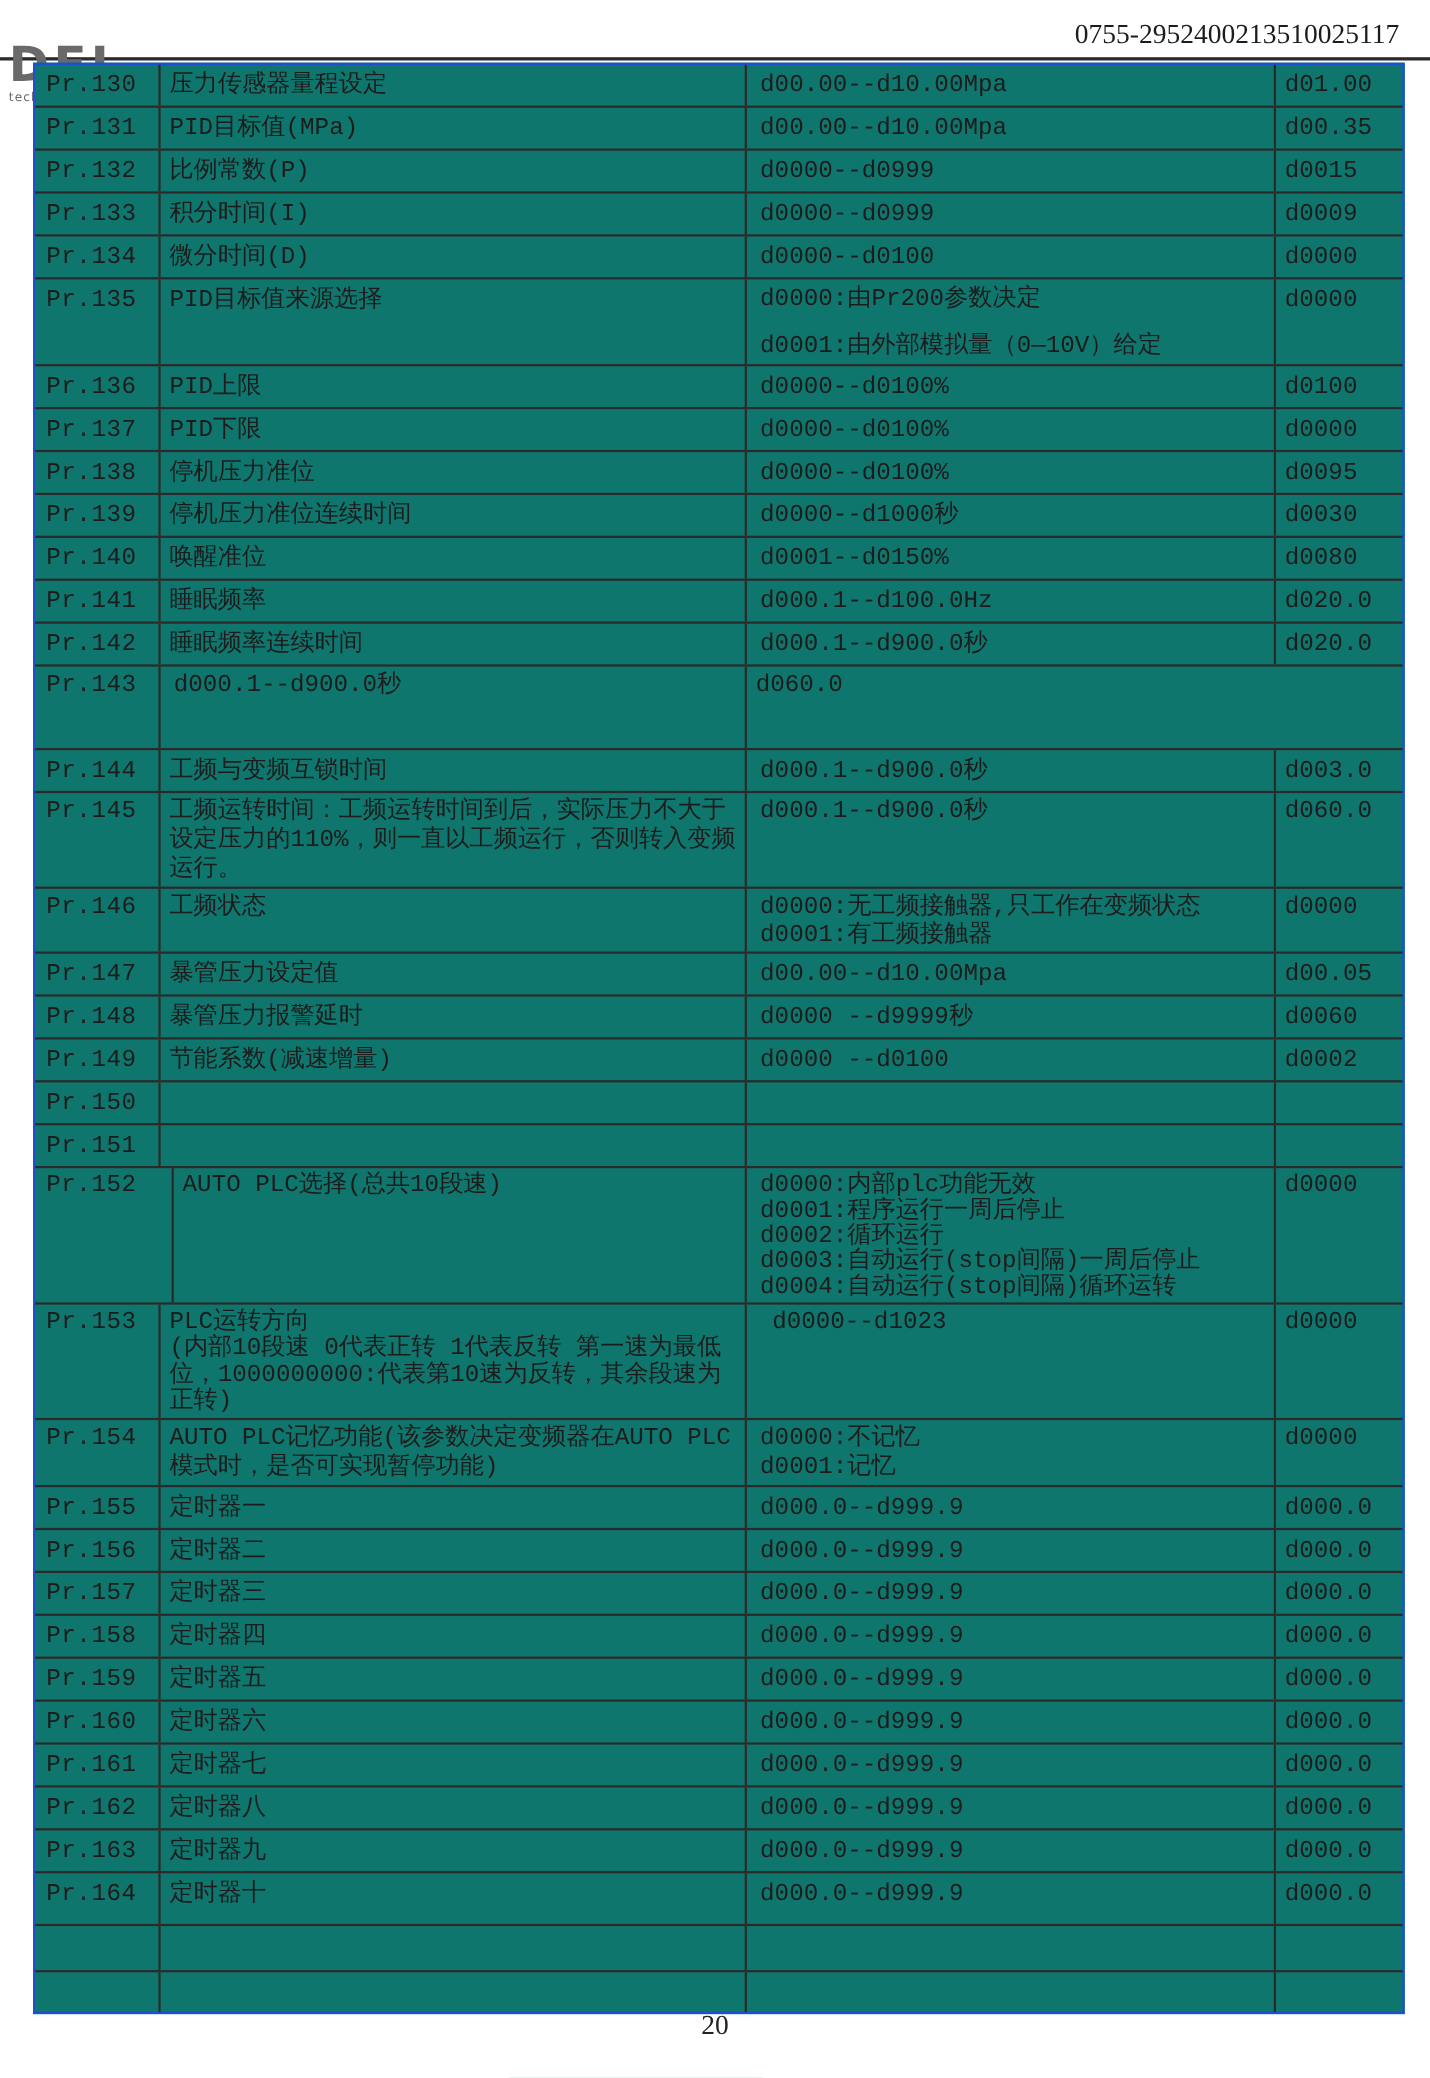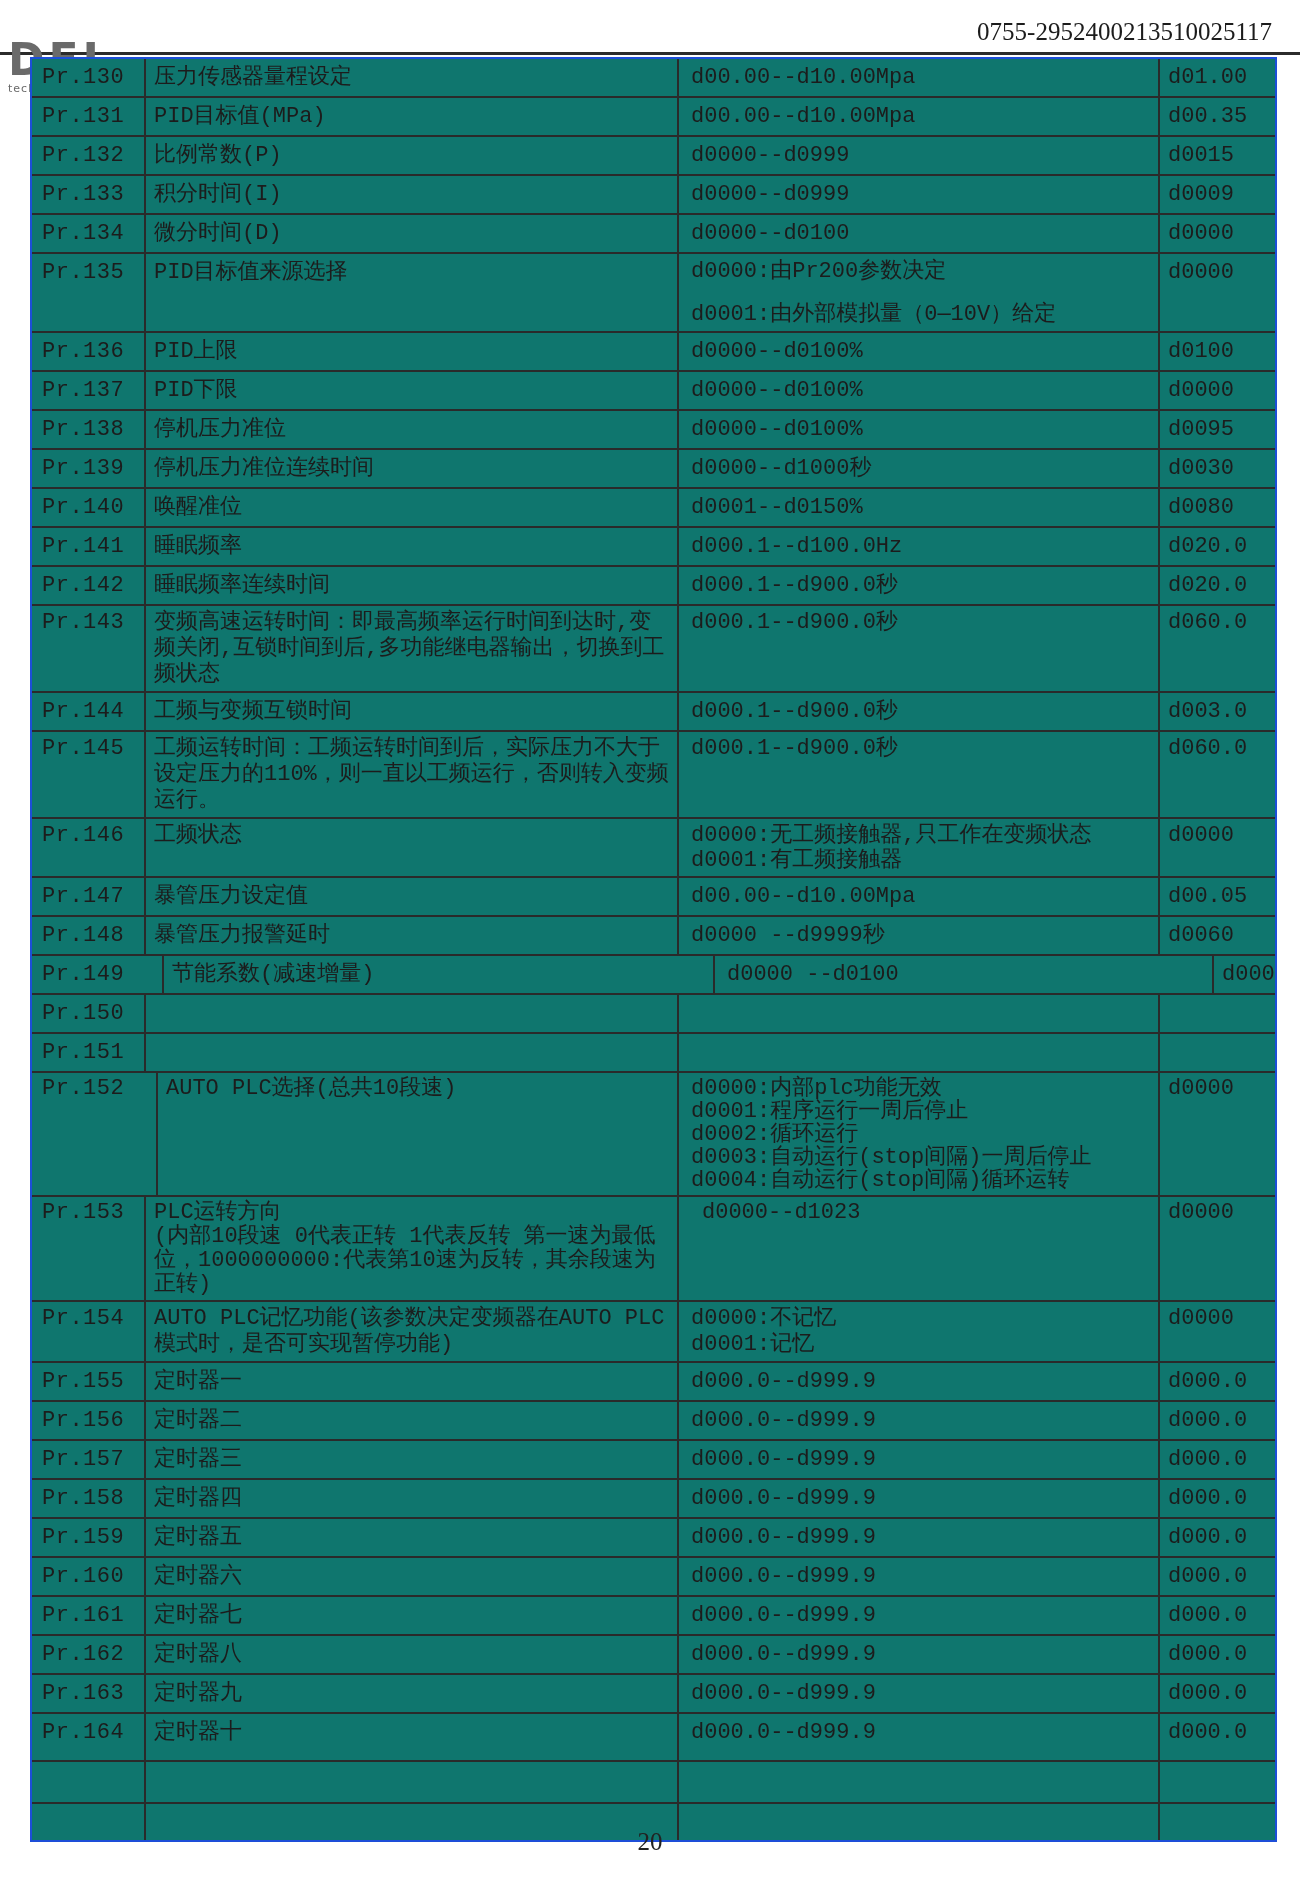--- a/index.html
+++ b/index.html
@@ -141,21 +141,20 @@
       <div class="c def-cell">d020.0</div>
     </div>
     <div class="trow" style="min-height: 38px;">
       <div class="c id-cell">Pr.142</div>
       <div class="c desc-cell">睡眠频率连续时间</div>
       <div class="c range-cell">d000.1--d900.0秒</div>
       <div class="c def-cell">d020.0</div>
     </div>
     <div class="trow" style="min-height: 76px;">
       <div class="c id-cell" style="line-height: 26px;">Pr.143</div>
-      <div class="c desc-cell" style="line-height: 26px;">变频高速运转时间：即最高频率运行时间到达时,变频关闭,互锁时间到后,多功能继电器输出，切换到工频状态</div>
       <div class="c range-cell" style="line-height: 26px;">d000.1--d900.0秒</div>
       <div class="c def-cell" style="line-height: 26px;">d060.0</div>
     </div>
     <div class="trow" style="min-height: 38px;">
       <div class="c id-cell">Pr.144</div>
       <div class="c desc-cell">工频与变频互锁时间</div>
       <div class="c range-cell">d000.1--d900.0秒</div>
       <div class="c def-cell">d003.0</div>
     </div>
     <div class="trow" style="min-height: 80px;">
@@ -175,21 +174,21 @@
       <div class="c desc-cell">暴管压力设定值</div>
       <div class="c range-cell">d00.00--d10.00Mpa</div>
       <div class="c def-cell">d00.05</div>
     </div>
     <div class="trow" style="min-height: 38px;">
       <div class="c id-cell">Pr.148</div>
       <div class="c desc-cell">暴管压力报警延时</div>
       <div class="c range-cell">d0000 --d9999秒</div>
       <div class="c def-cell">d0060</div>
     </div>
-    <div class="trow" style="min-height: 38px; gap: 18px;">
+    <div class="trow" style="min-height: 38px;">
       <div class="c id-cell">Pr.149</div>
       <div class="c desc-cell">节能系数(减速增量)</div>
       <div class="c range-cell">d0000 --d0100</div>
       <div class="c def-cell">d0002</div>
     </div>
     <div class="trow" style="min-height: 33px;">
       <div class="c id-cell">Pr.150</div>
       <div class="c desc-cell"></div>
       <div class="c range-cell"></div>
       <div class="c def-cell"></div>

